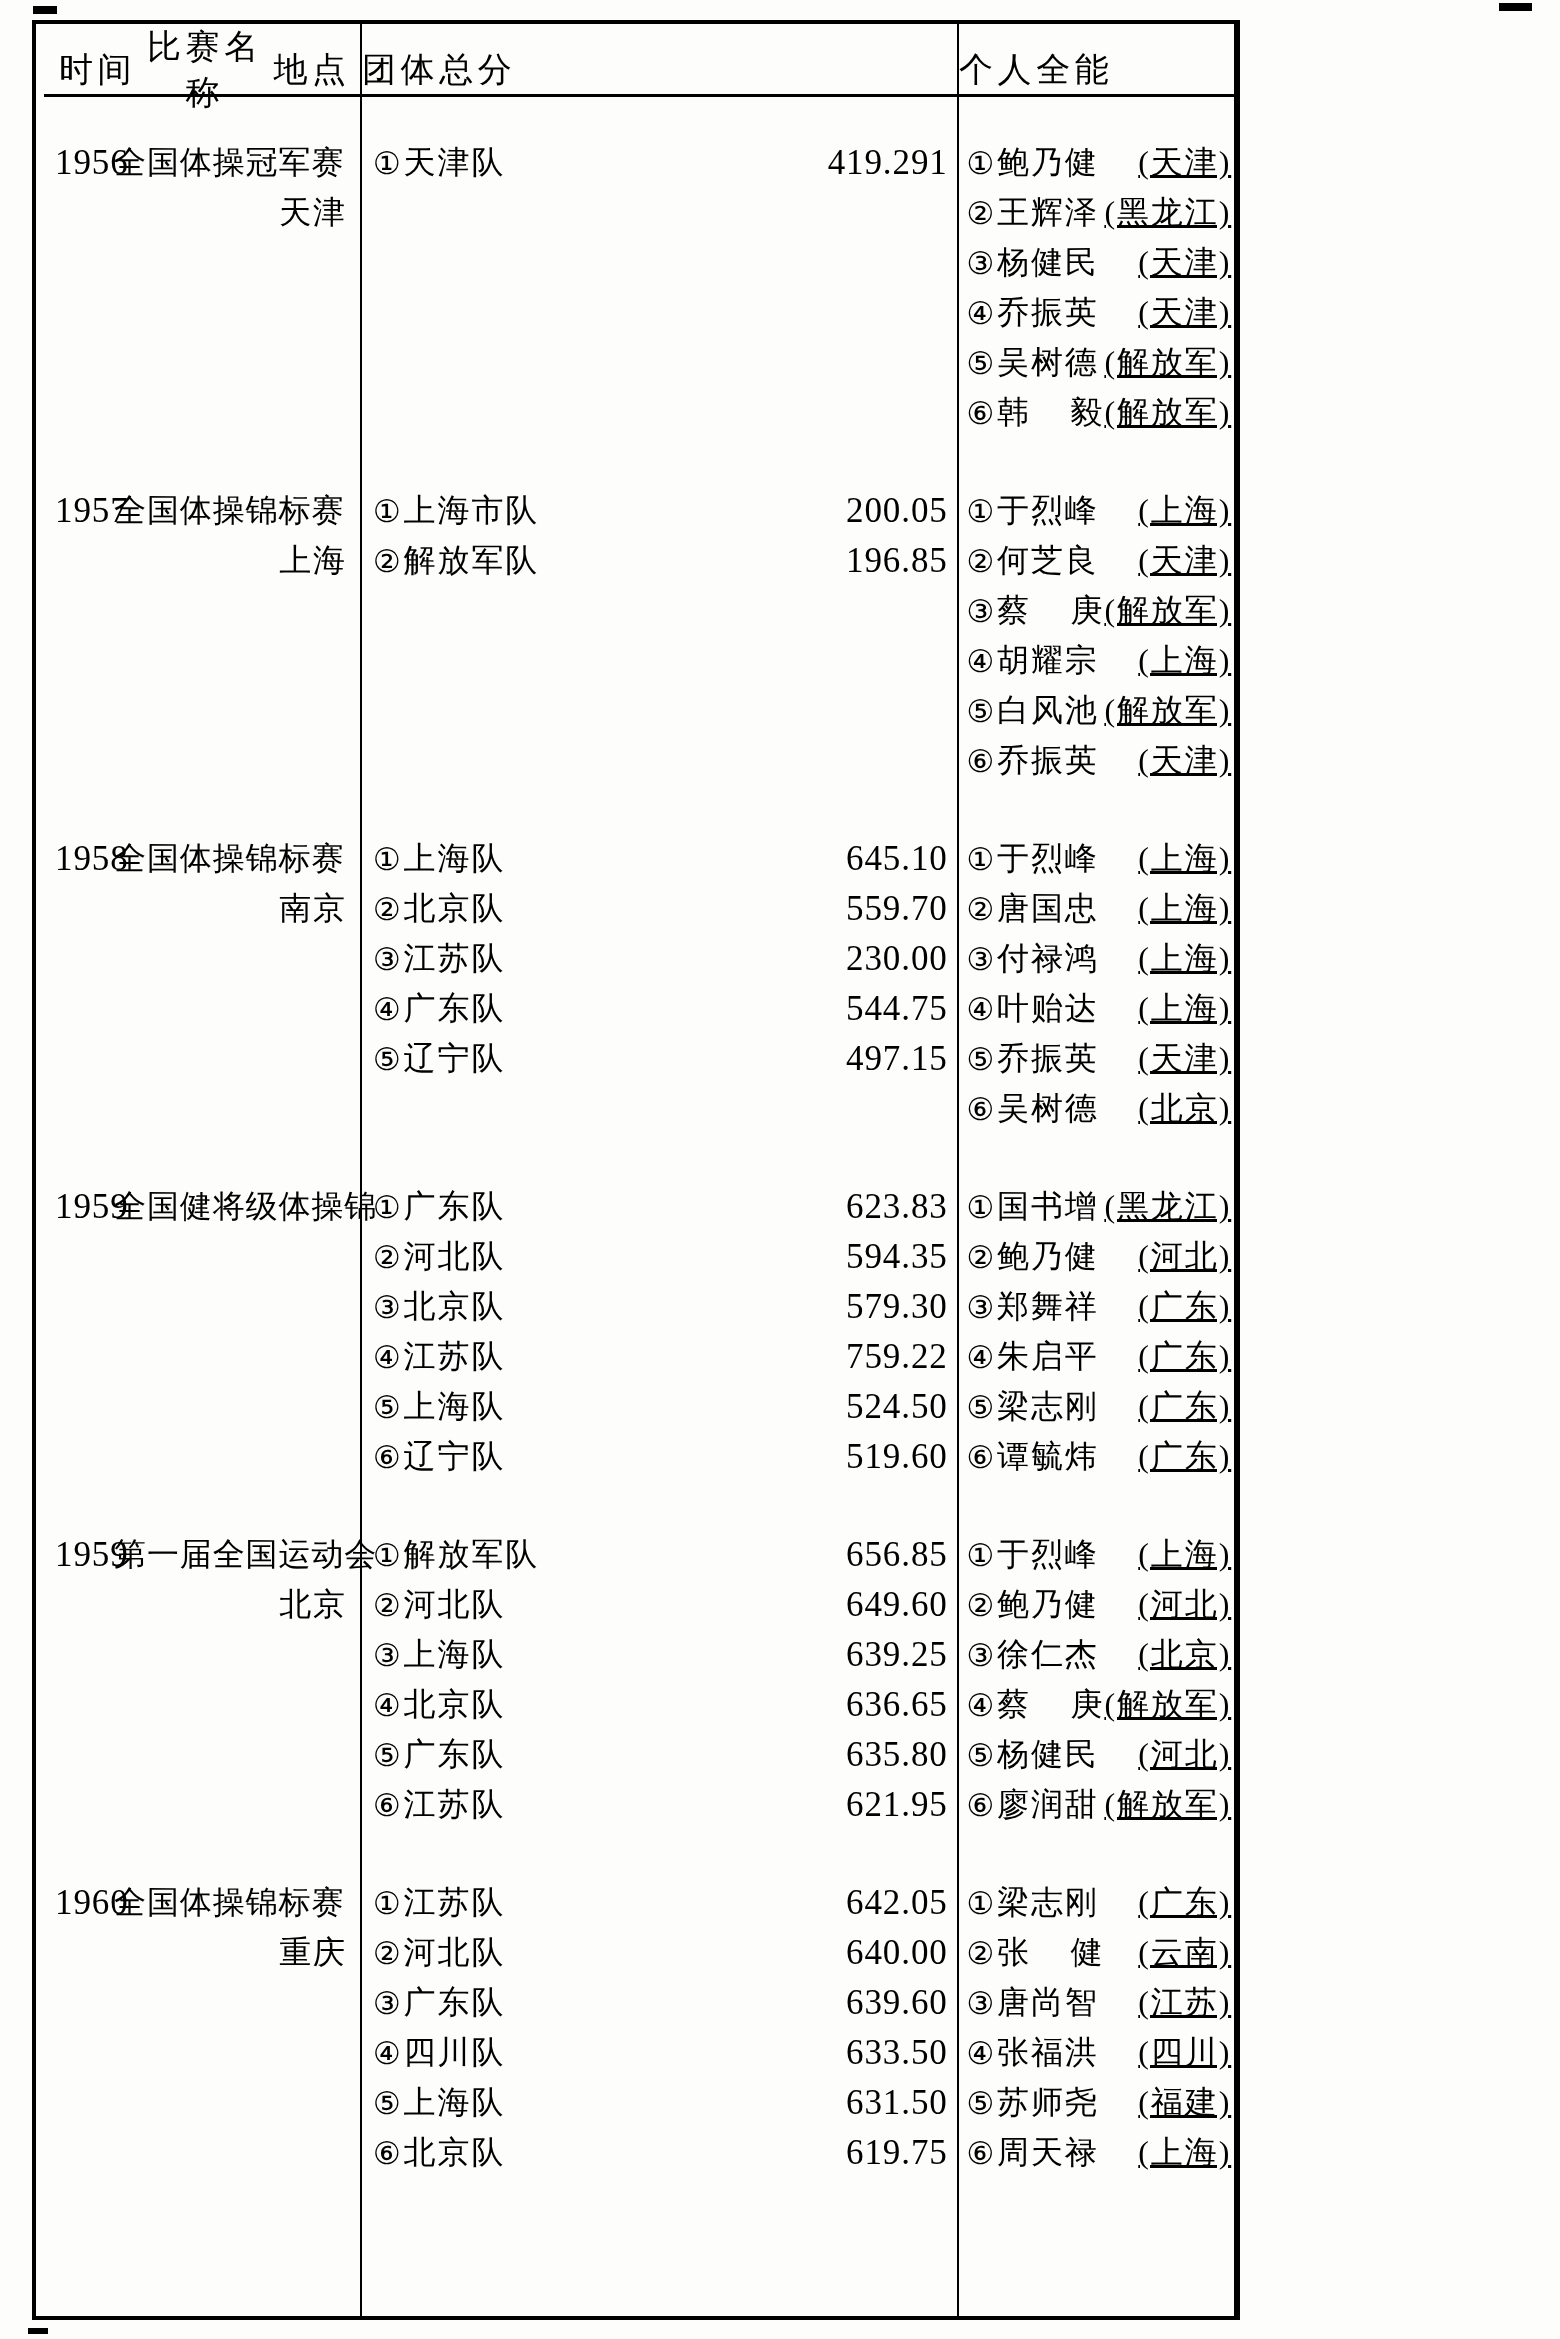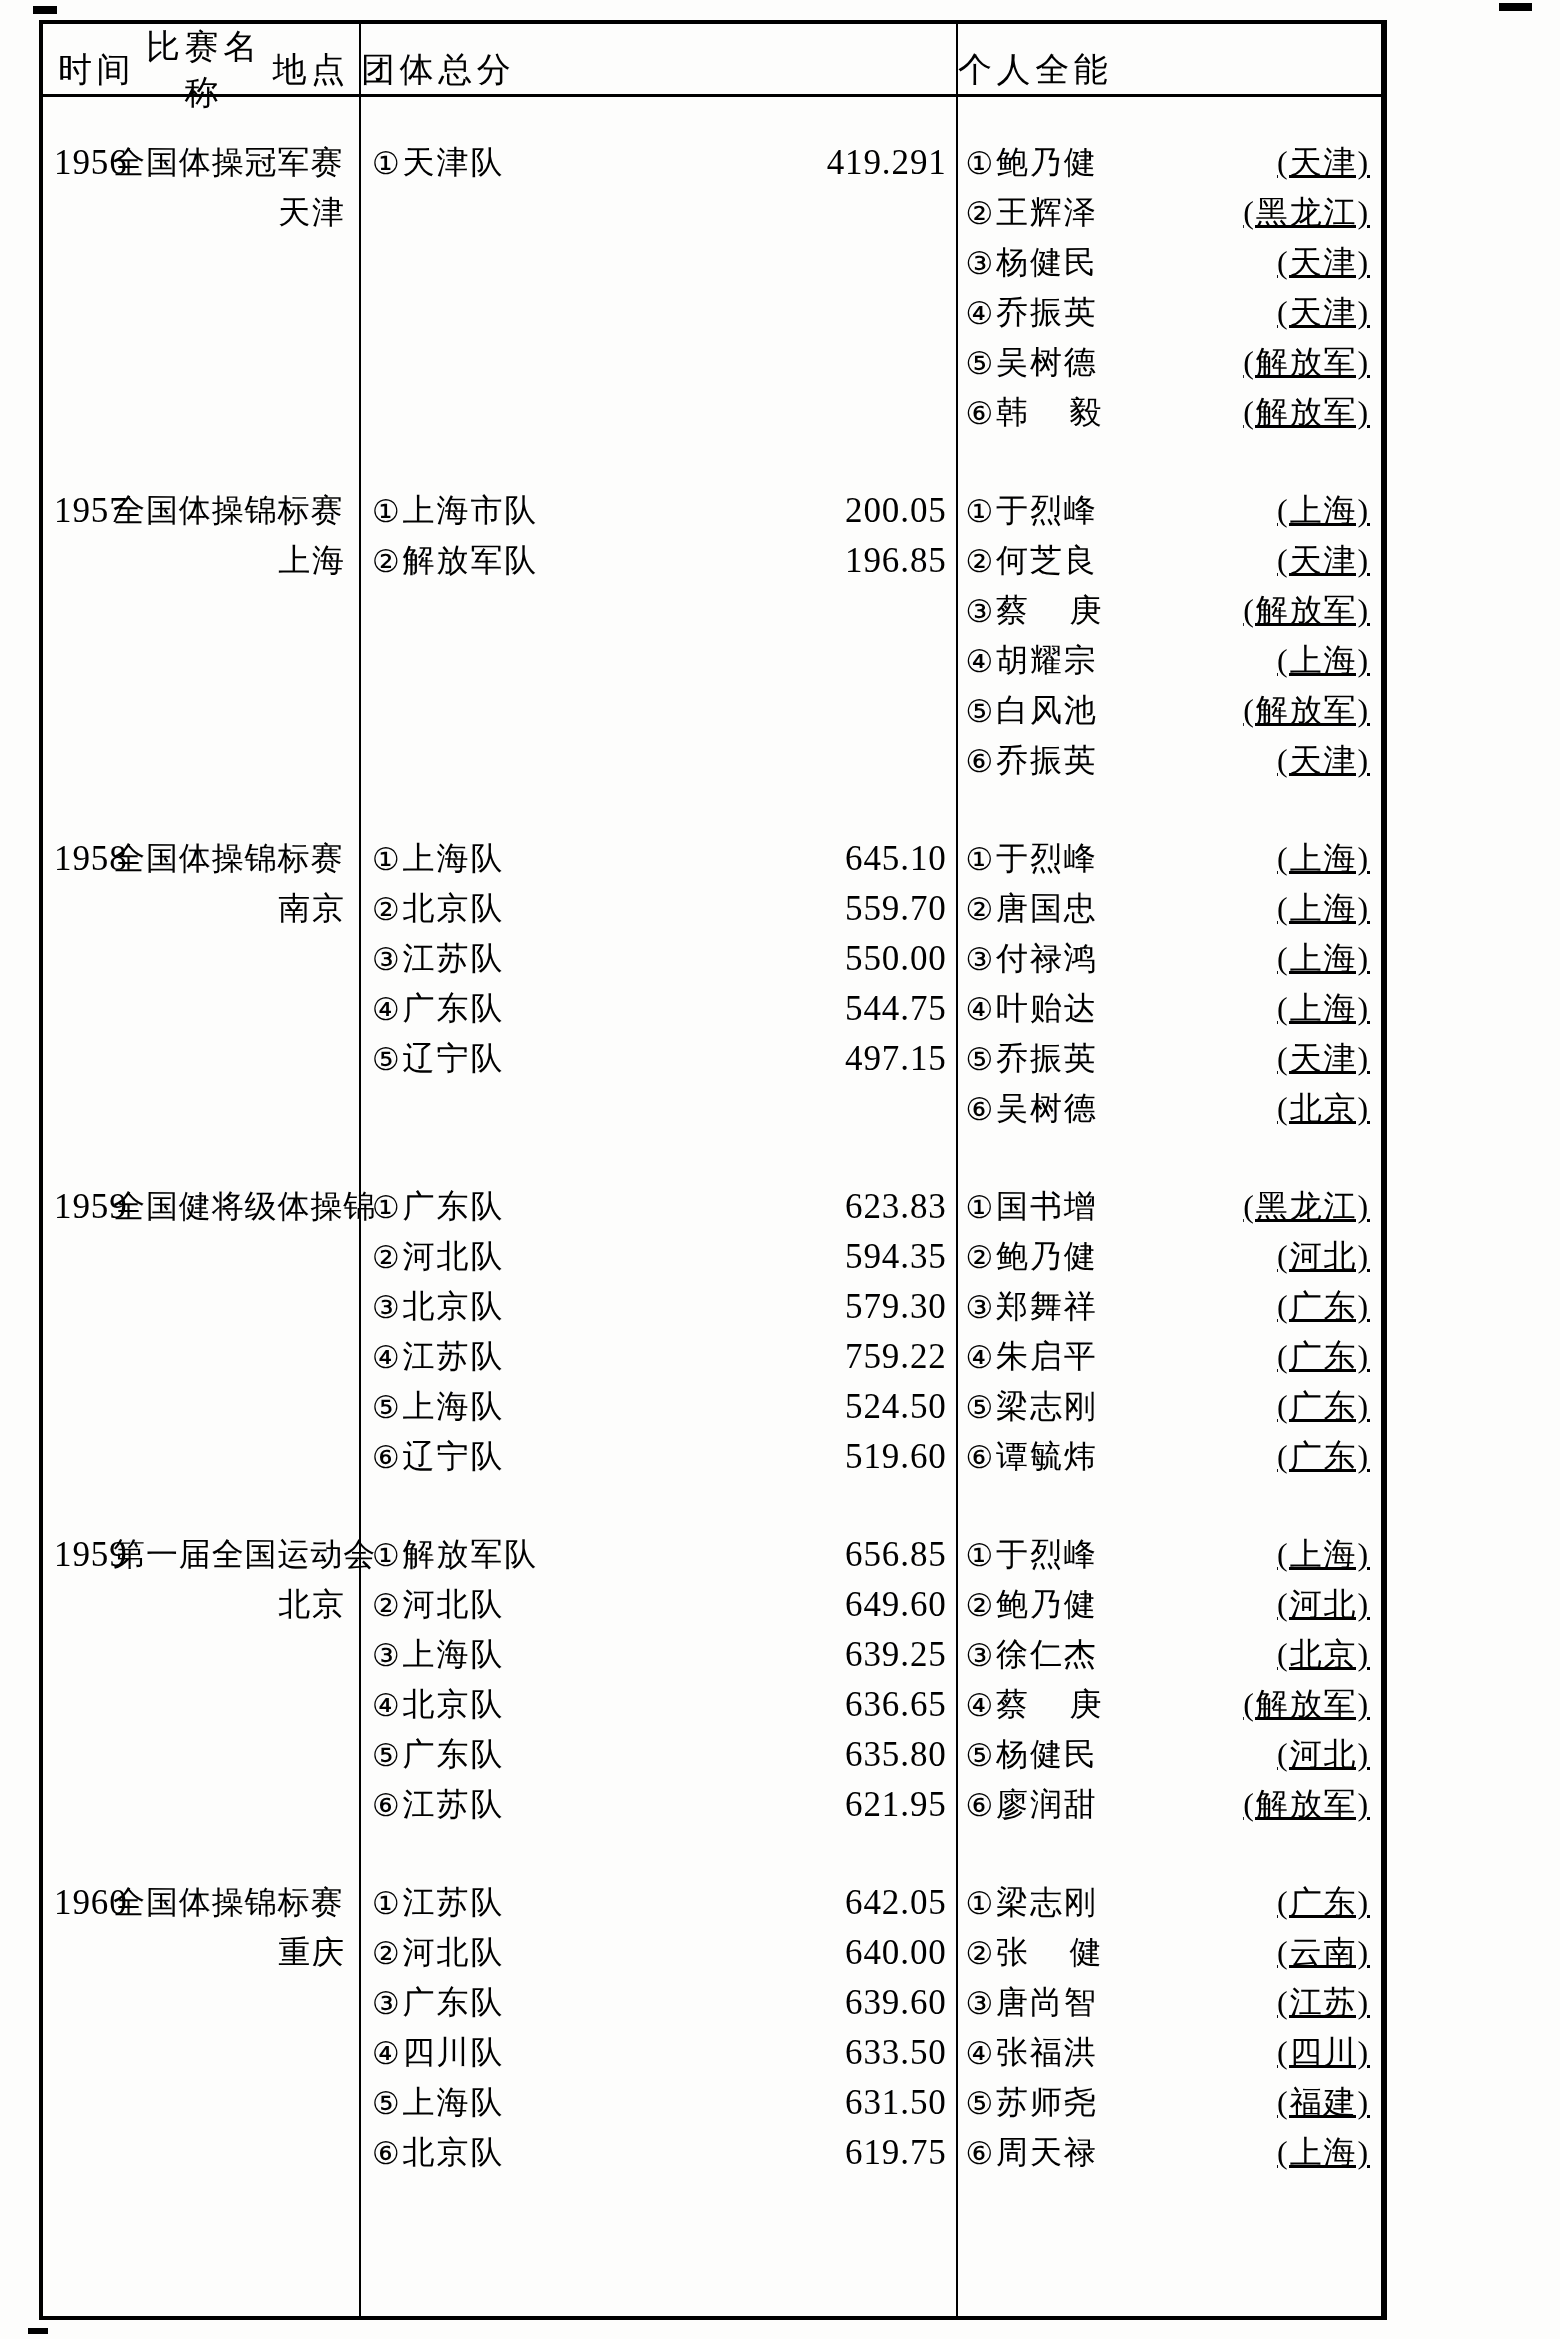--- a/index.html
+++ b/index.html
@@ -1,23 +1,23 @@
 <!DOCTYPE html>
 <html style="font-size:15px"><head>
 <meta charset="utf-8">
 <style>
   html,body{margin:0;padding:0;background:#e8e8e8;}
   .page{
     position:relative;width:1560px;height:2339px;background:#fdfdfc;
     font-family:"Liberation Serif","DejaVu Serif",serif;color:#000;overflow:hidden;
   }
   .tbl{
-    position:absolute;left:39px;top:20.4px;width:1348px;height:2300px;
+    position:absolute;left:32px;top:20.4px;width:1208px;height:2300px;
     box-sizing:border-box;border:4.6px solid #000;border-right-width:6.5px;
-    display:flex;flex-direction:column;background:#fdfdfc;
+    display:flex;flex-direction:column;background:#fdfdfc;padding-left:8px;
   }
   .thead{
     display:grid;grid-template-columns:316px 597px 1fr;
     border-bottom:3.7px solid #000;height:70px;flex:0 0 auto;
   }
   .hc{display:flex;align-items:center;font-size:34px;letter-spacing:4.6px;}
   .hc2,.hc3{border-left:2.8px solid #000;justify-content:flex-start;}
   .hc1{padding-left:15px;}
   .h-event{flex:1;text-align:center;}
   .h-loc{padding-right:9.3px;}
@@ -189,21 +189,21 @@
             <span class="score">645.10</span>
           </div>
           <div class="line">
             <span class="rank">②</span>
             <span class="tname">北京队</span>
             <span class="score">559.70</span>
           </div>
           <div class="line">
             <span class="rank">③</span>
             <span class="tname">江苏队</span>
-            <span class="score">550.00</span>
+            <span class="score">230.00</span>
           </div>
           <div class="line">
             <span class="rank">④</span>
             <span class="tname">广东队</span>
             <span class="score">544.75</span>
           </div>
           <div class="line">
             <span class="rank">⑤</span>
             <span class="tname">辽宁队</span>
             <span class="score">497.15</span>

